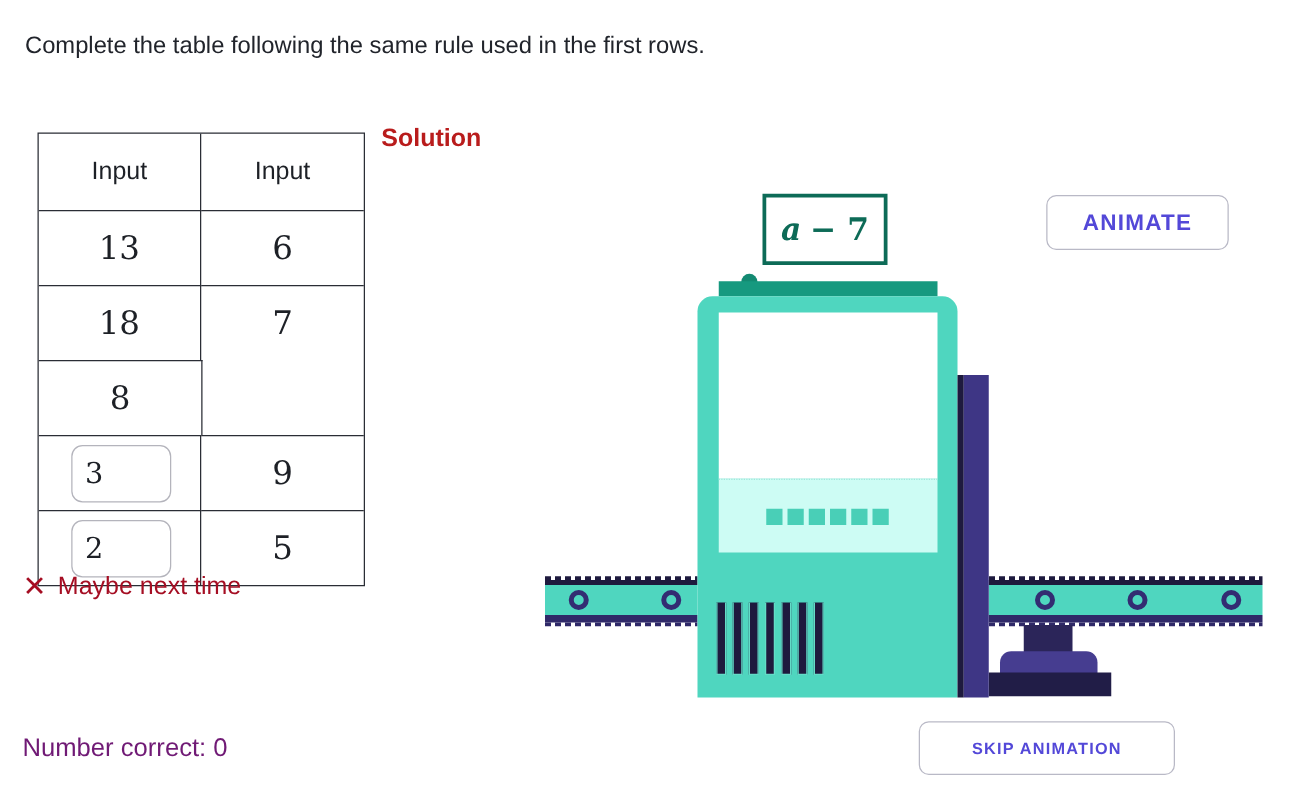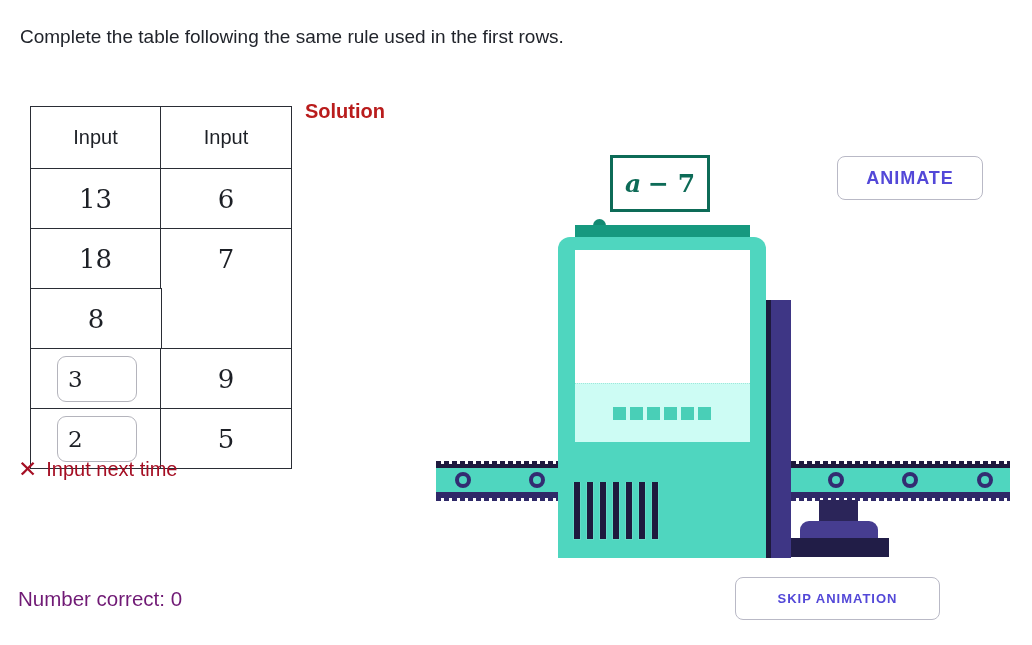--- a/index.html
+++ b/index.html
@@ -121,21 +121,21 @@
     <div class="t-row">
       <div class="t-cell has-input">
         <input class="cell-input" type="text" value="2" style="">
       </div>
       <div class="t-cell">5</div>
     </div>
   </div>
 
   <div id="feedback">
     <span class="x-glyph">✕</span>
-    <span>Input next time</span>
+    <span>Maybe next time</span>
   </div>
   <div id="score">Number correct: 0</div>
 
   <div id="solution-heading">Solution</div>
 
   <div class="abs" id="belt-left">
     <div class="teeth-top"></div>
     <div class="belt-mid"></div>
     <div class="teeth-bottom"></div>
   </div>

